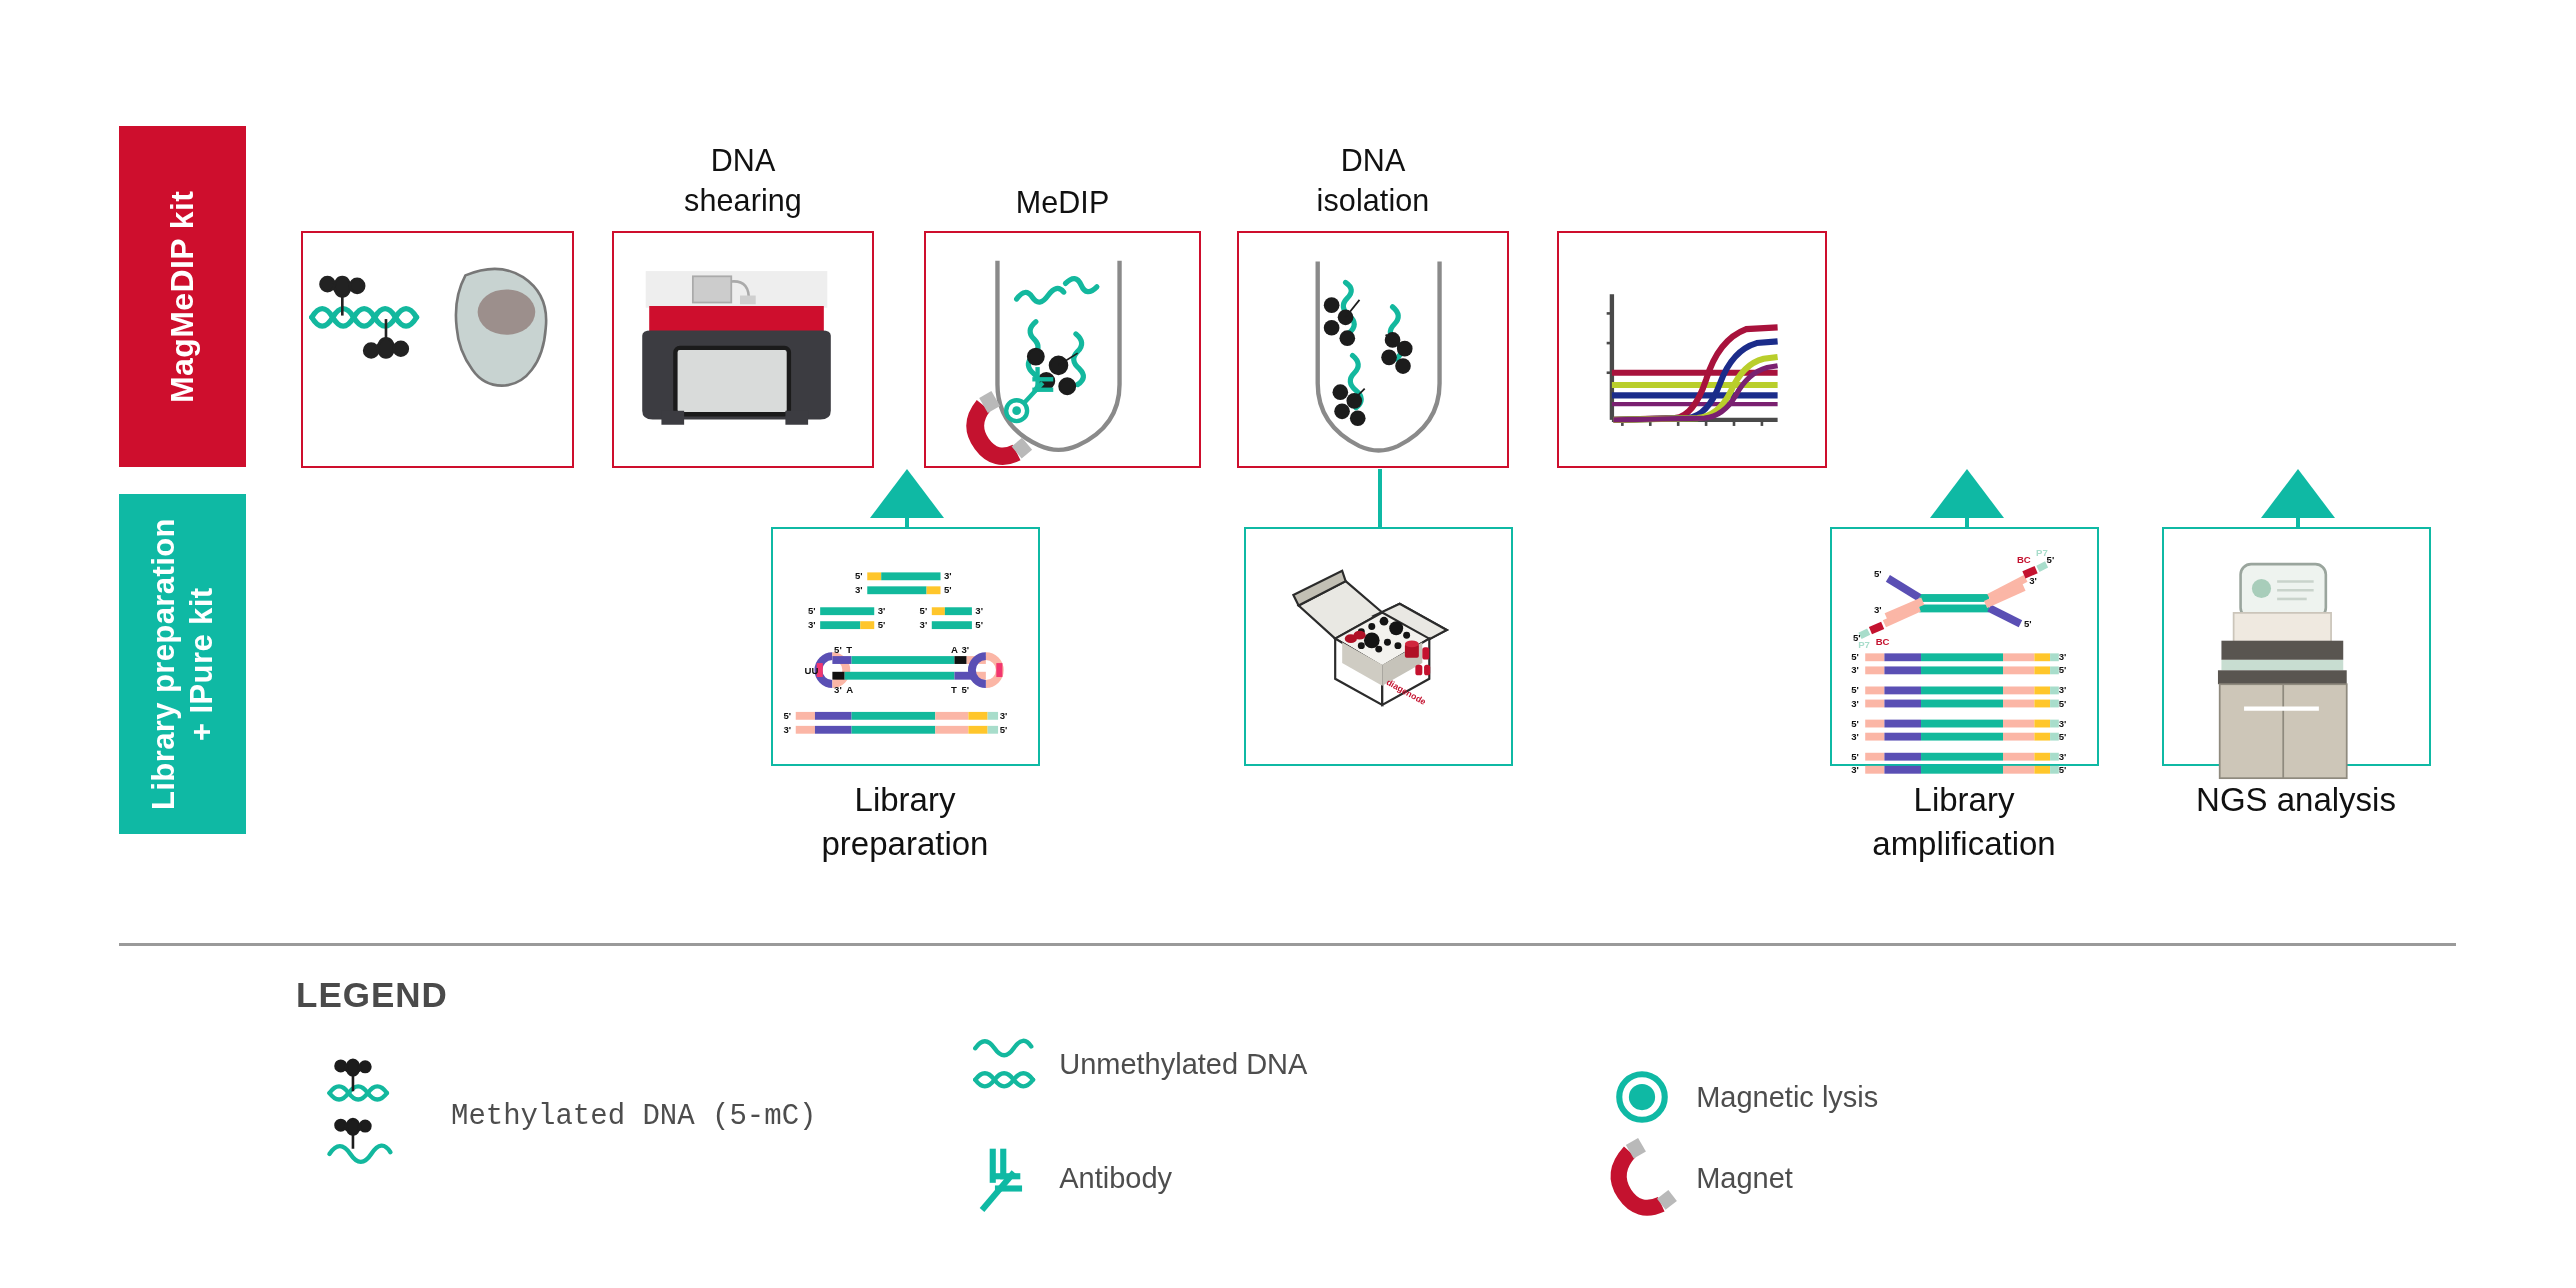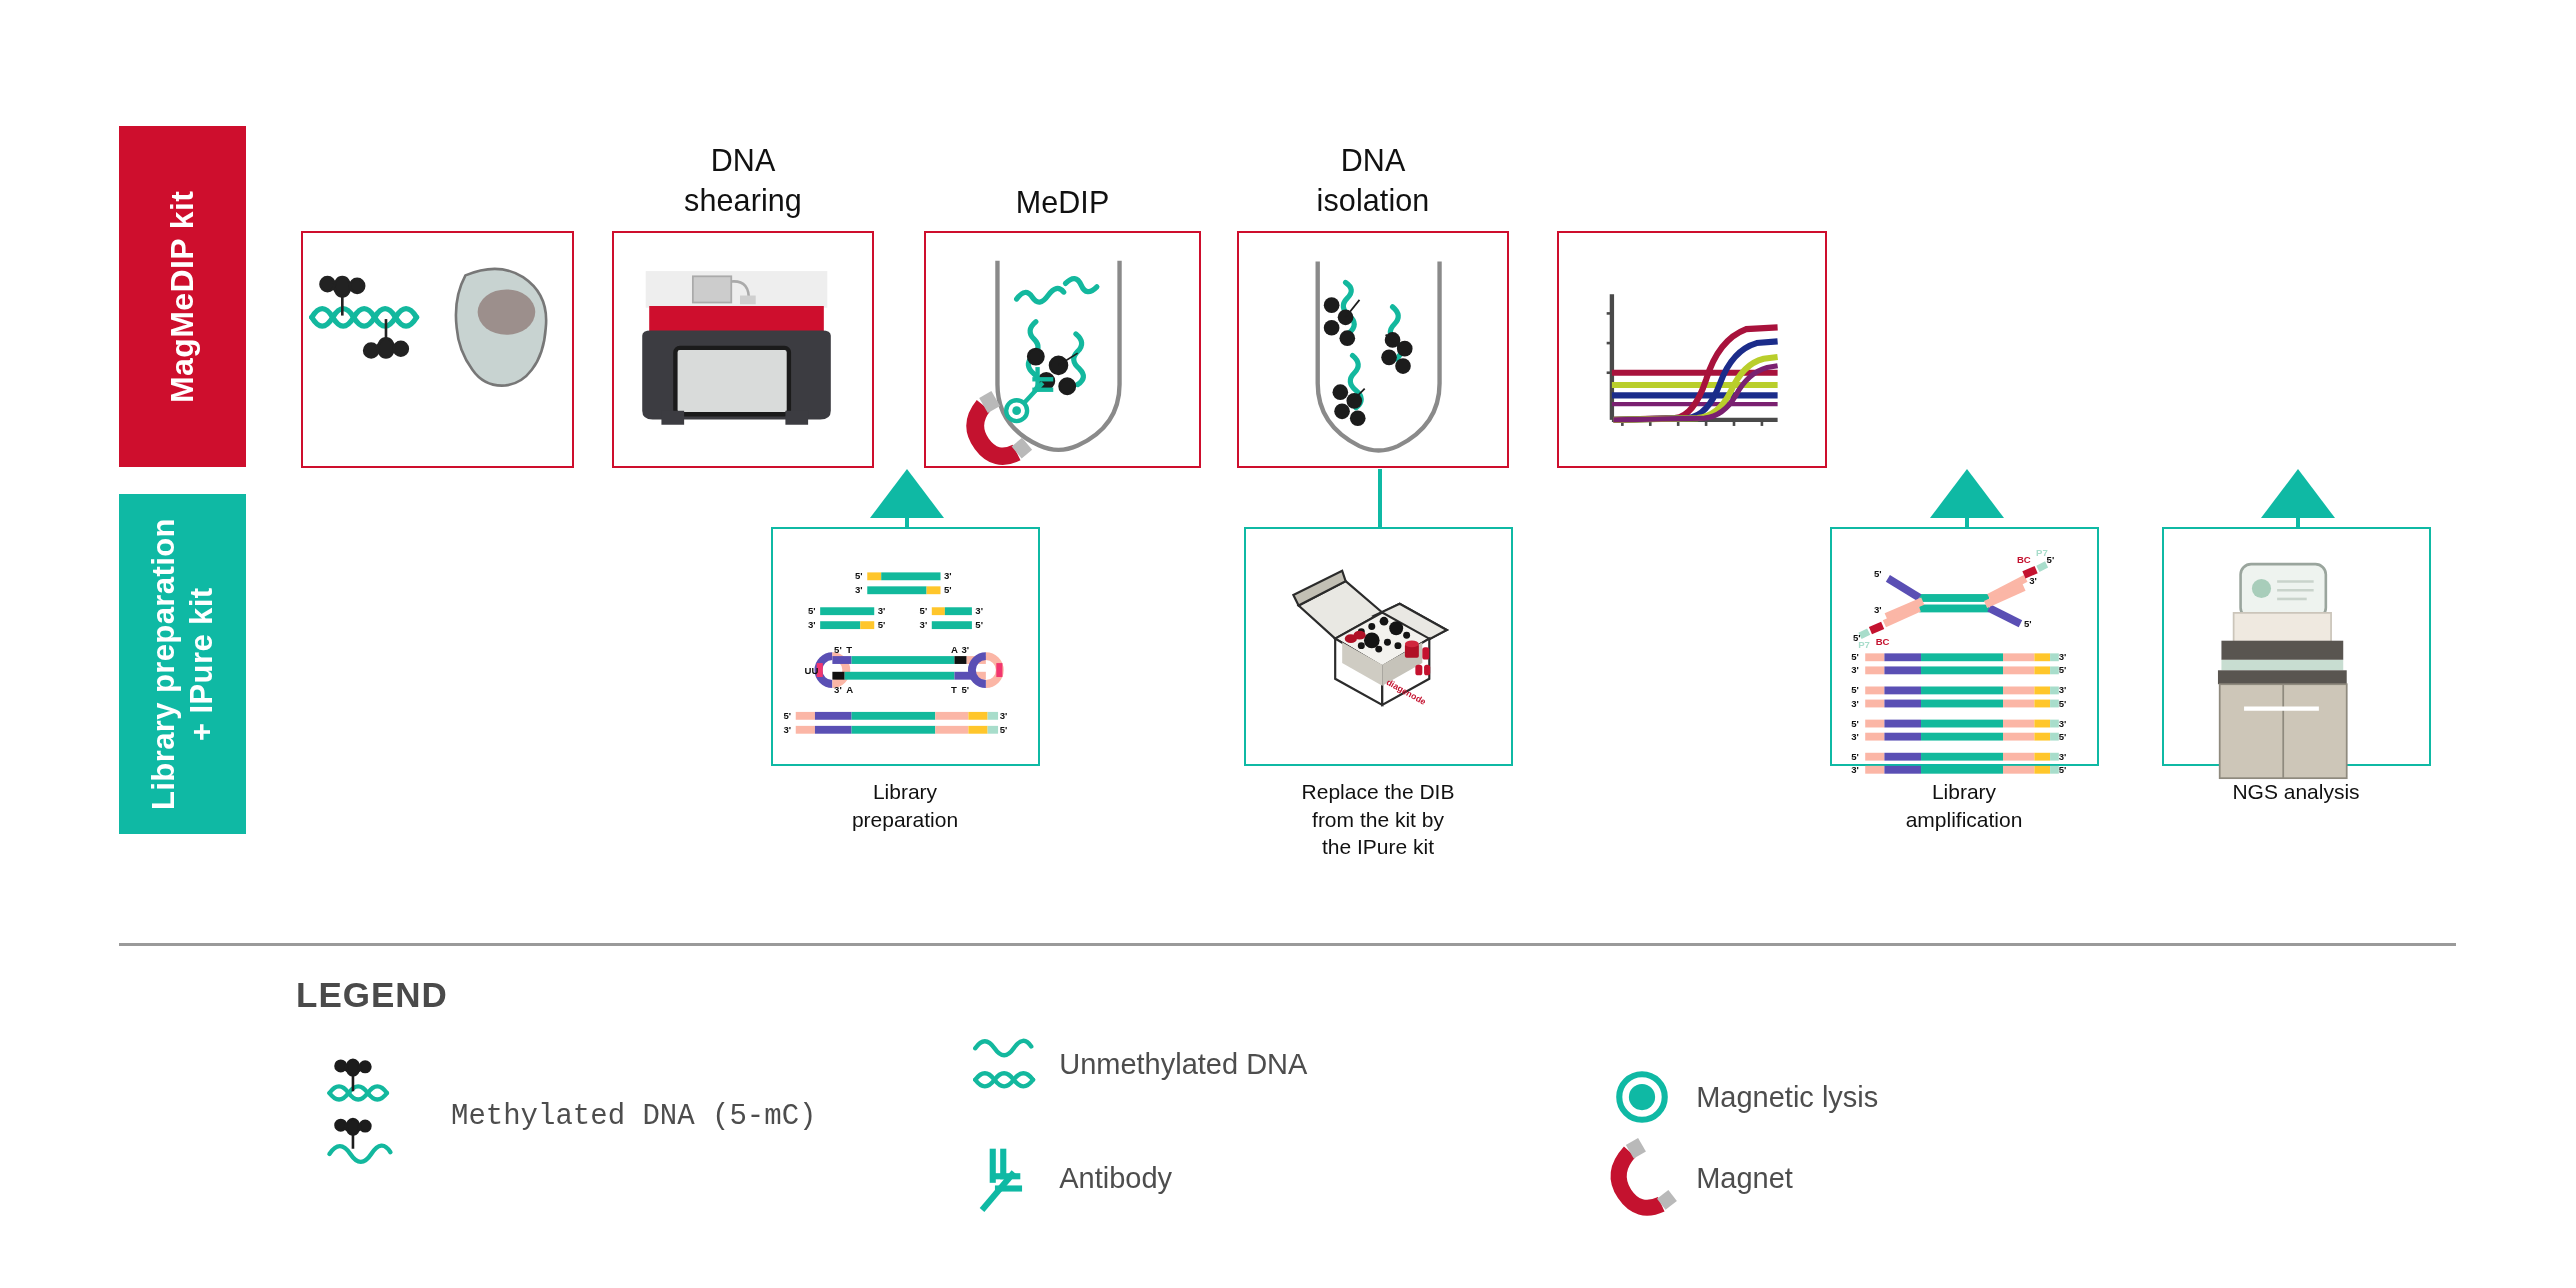--- a/index.html
+++ b/index.html
@@ -35,21 +35,21 @@
   }
   .step-box{
     position:absolute;left:0;width:100%;
     background:#ffffff;box-sizing:border-box;
   }
   .step-box.red{border:2.6px solid #CE0E2D;}
   .step-box.teal{border:2.6px solid #0FB9A4;}
   .step-caption{
     position:absolute;left:-23px;width:calc(100% + 45px);
     text-align:center;color:#111111;
-    font-size:21px;line-height:1.32;
+    font-size:33px;line-height:1.32;
   }
 
   
   .conn-line{position:absolute;background:#0FB9A4;width:3.5px;}
   .conn-tri{
     position:absolute;width:0;height:0;
     border-left:37px solid transparent;
     border-right:37px solid transparent;
     border-bottom:49px solid #0FB9A4;
   }
@@ -389,23 +389,20 @@
 
         <g fill="#C4122F">
           <rect x="178" y="106" width="8" height="14" rx="3"></rect>
           <rect x="170" y="126" width="8" height="12" rx="3"></rect>
           <rect x="180" y="126" width="7" height="12" rx="3"></rect>
         </g>
         <text x="136" y="148" font-family="Liberation Sans, sans-serif" font-size="10" font-weight="bold" fill="#C4122F" transform="rotate(29 136 148)">diagenode</text>
       </svg>
     </span>
   </div>
-  <div class="step-caption" style="top:251px;white-space:pre-line">Replace the DIB
-from the kit by
-the IPure kit</div>
 </div>
 
 <div class="step" style="left:1830px;top:527px;width:269px;height:314px;">
   <div class="step-box teal" style="top:0px;height:239px;">
     <span>
       <svg width="253" height="218" viewBox="0 0 290 250" style="position:absolute;left:7px;top:10.5px;">
 
         <g>
           <rect x="92" y="62" width="80" height="9" fill="#12B99C"></rect>
           <rect x="92" y="74" width="80" height="9" fill="#12B99C"></rect>

